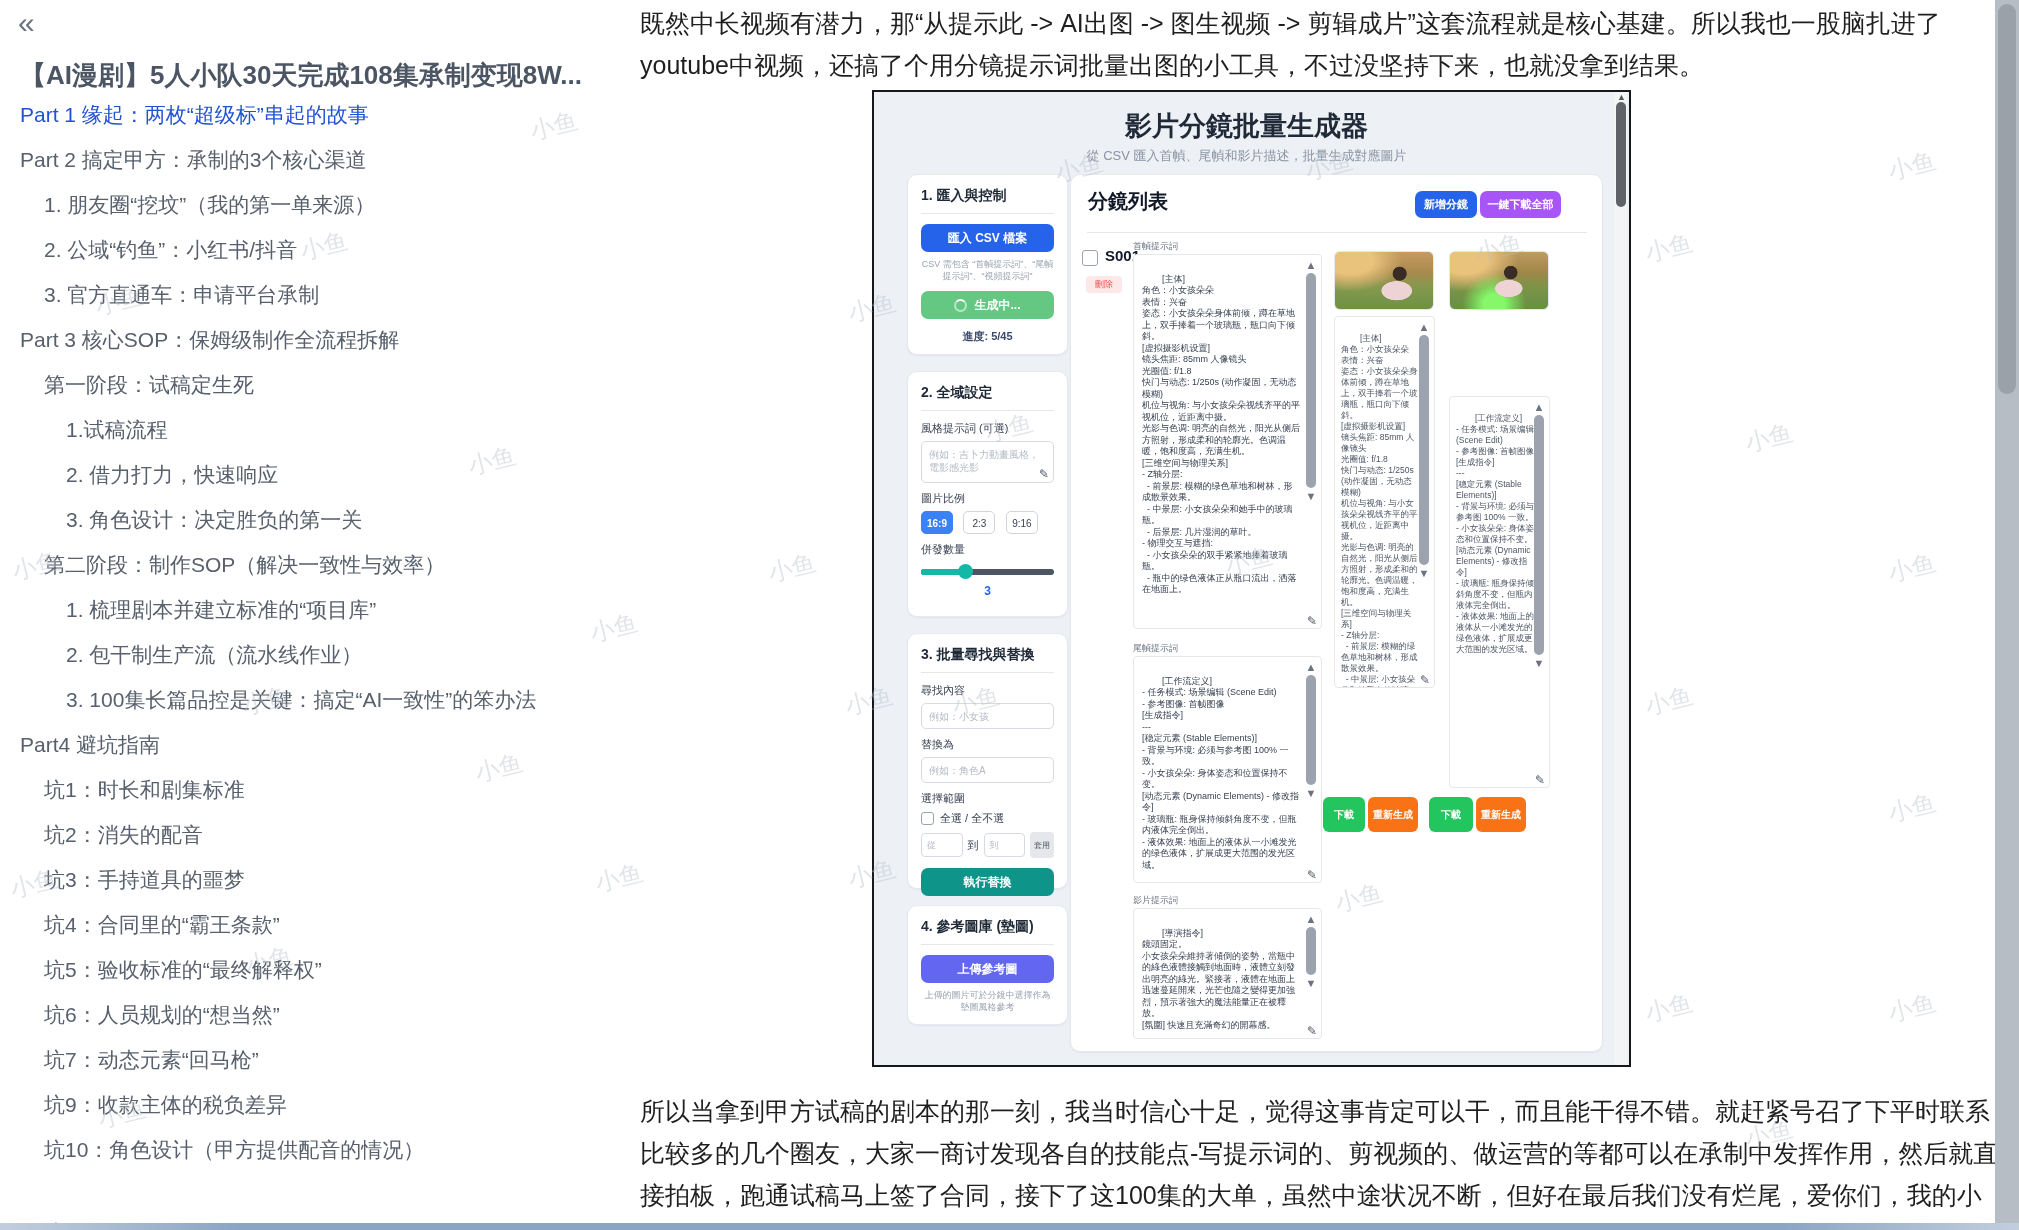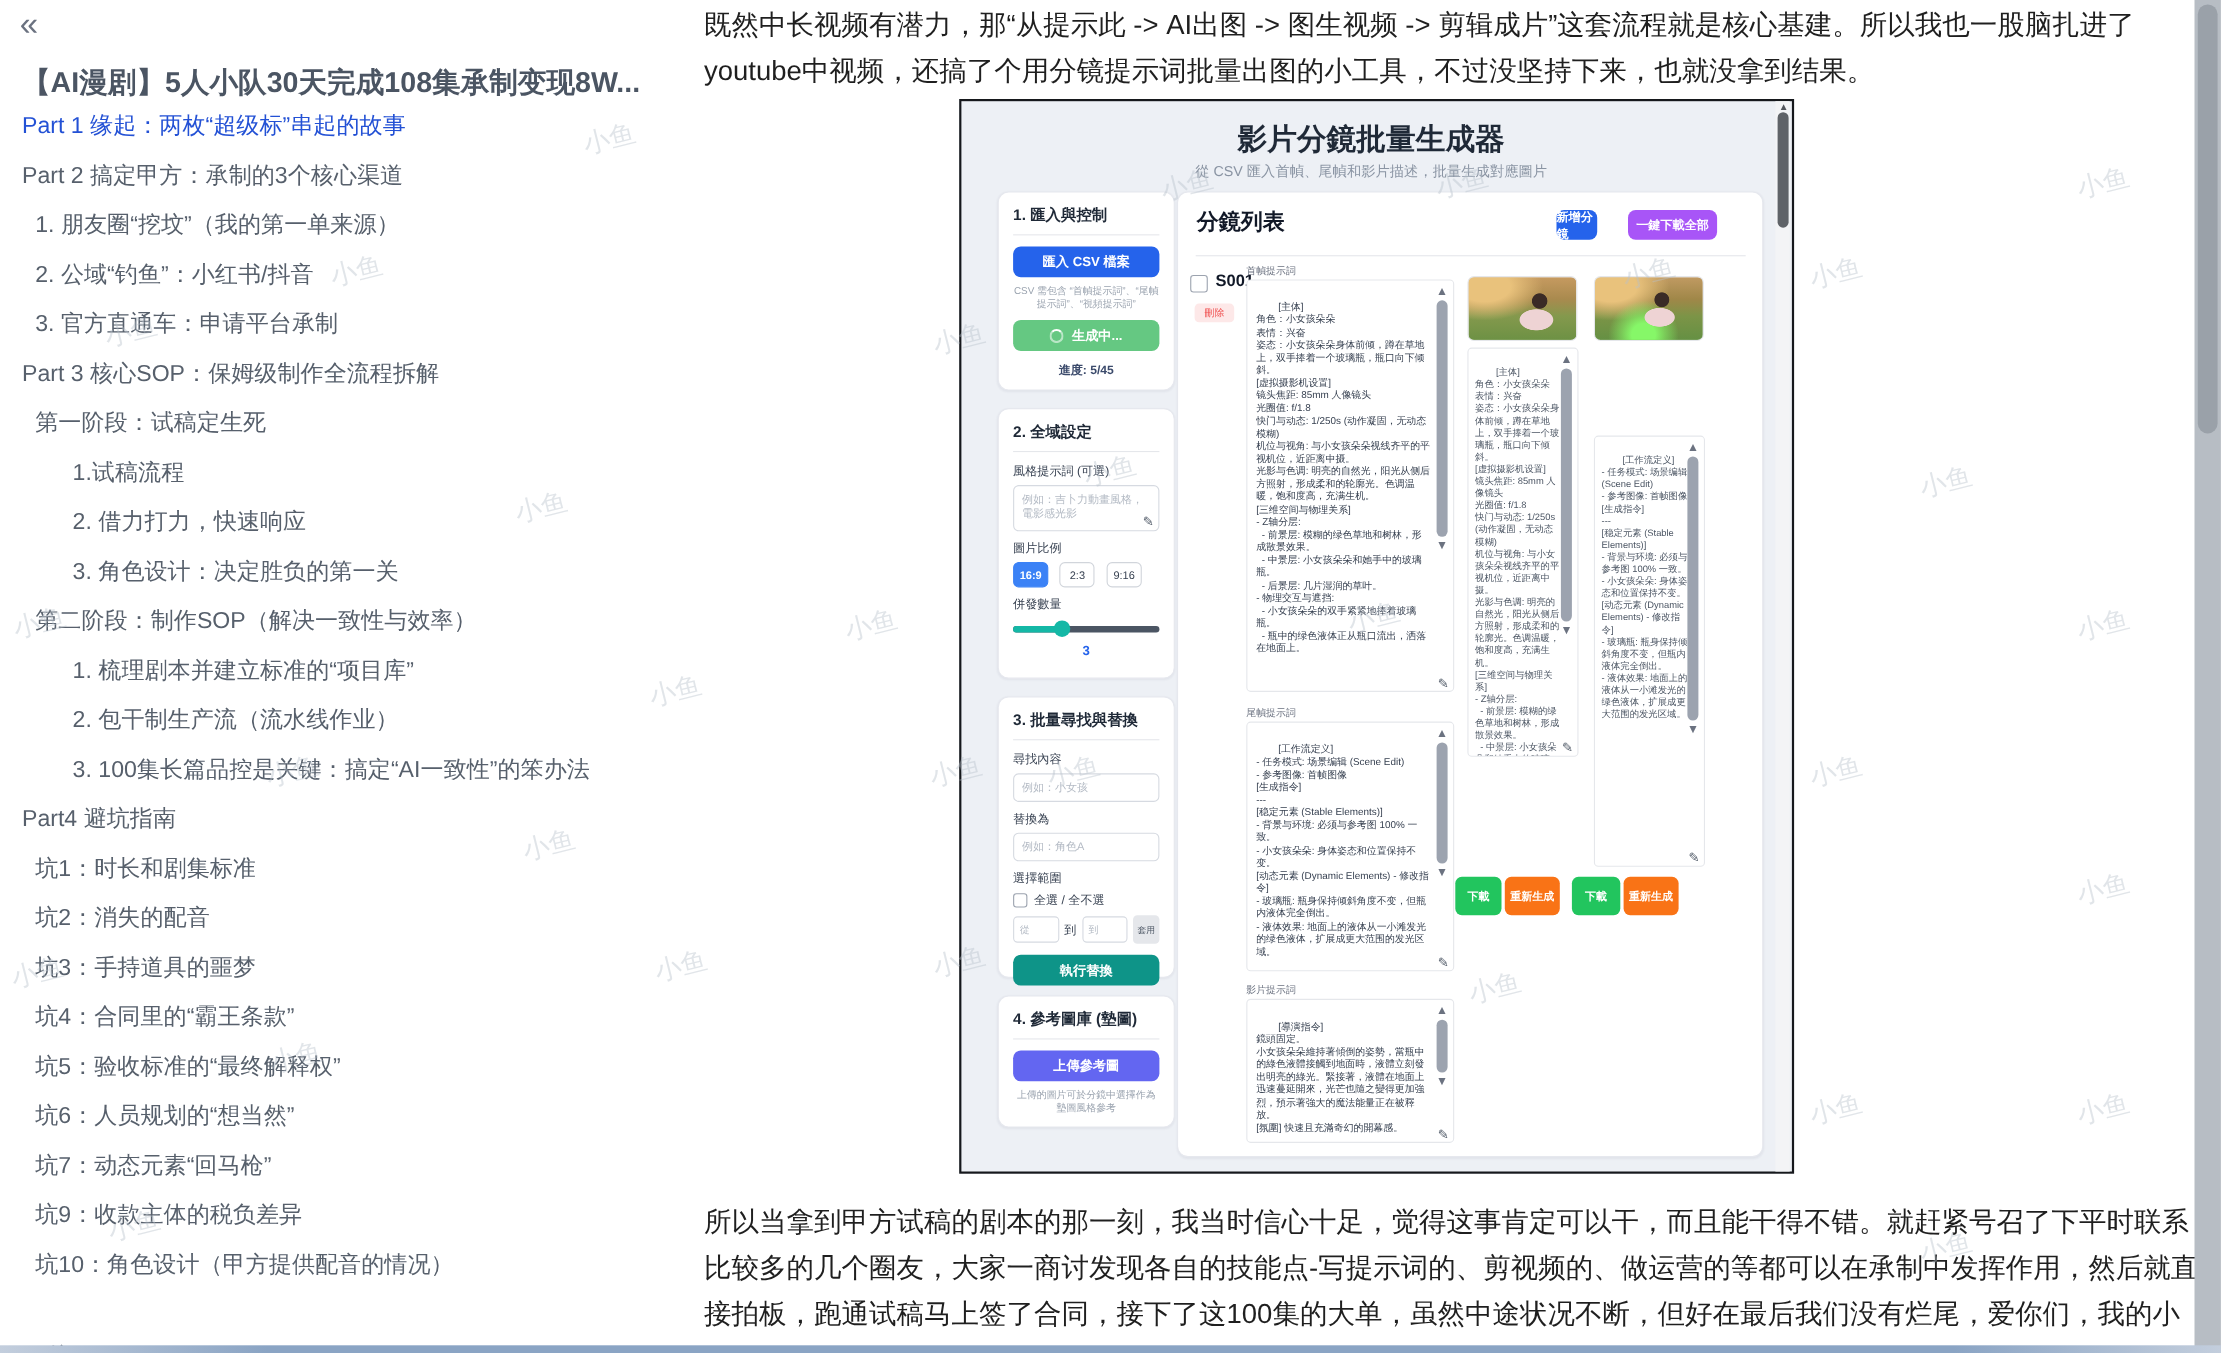--- a/index.html
+++ b/index.html
@@ -13,21 +13,21 @@
 
   
   #sidebar { position:absolute; left:0; top:0; width:625px; height:1230px; background:#fff; }
   #collapse { position:absolute; left:18px; top:6px; font-size:30px; color:#6b7280; cursor:pointer; }
   #toc-title { position:absolute; left:20px; top:58px; width:575px; font-size:26px; font-weight:bold;
      color:#4b5563; white-space:nowrap; overflow:hidden; }
   #toc { position:absolute; left:0; top:92px; width:625px; }
   .toc-item { height:45px; line-height:45px; font-size:21px; color:#57606c; white-space:nowrap;
      overflow:hidden; cursor:pointer; }
   .toc-item.lv0 { padding-left:20px; }
-  .toc-item.lv1 { padding-left:32px; }
+  .toc-item.lv1 { padding-left:44px; }
   .toc-item.lv2 { padding-left:66px; }
   .toc-item.active { color:#2351d5; }
   #toc-clip { position:absolute; left:44px; top:1219px; height:11px; width:420px; overflow:hidden;
      font-size:21px; color:#57606c; }
 
   
   .para { position:absolute; left:640px; width:1362px; font-size:25px; line-height:42px; color:#1f1f1f; }
   #para-top { top:2px; }
   #para-bottom { top:1090px; }
 
@@ -69,21 +69,21 @@
   .mini-row { display:flex; align-items:center; gap:5px; margin-top:6px; }
   .mini-input { flex:1; border:1px solid #d6dae1; border-radius:4px; height:24px; font-size:9px;
      color:#b3bac4; padding:5px 5px; }
   .chkrow { display:flex; align-items:center; gap:6px; font-size:11px; color:#374151; margin-top:4px; }
   .chk { width:13px; height:13px; border:1.5px solid #9ca3af; border-radius:3px; background:#fff; cursor:pointer; }
 
   
   #board { position:absolute; left:196px; top:82px; width:533px; height:878px; background:#fff;
      border:1px solid #e6e8ee; border-radius:10px; box-shadow:0 1px 2px rgba(30,40,60,.06); }
   #board-title { position:absolute; left:17px; top:13px; font-size:20px; font-weight:bold; color:#111827; }
-  #btn-add { position:absolute; left:344px; top:16px; width:37px; height:27px; font-size:11px; background:#2563eb;font-family:Liberation Serif, serif; }
+  #btn-add { position:absolute; left:344px; top:16px; width:62px; height:27px; font-size:11px; background:#2563eb;font-family:Liberation Serif, serif; }
   #btn-dlall { position:absolute; left:409px; top:16px; width:81px; height:27px; font-size:11px; background:#a855f7; }
   #board-hr { position:absolute; left:16px; top:57px; width:500px; border-top:1px solid #e5e7eb; }
   #shot-chk { position:absolute; left:11px; top:75px; width:16px; height:16px; border:1.5px solid #9ca3af;
      border-radius:3px; cursor:pointer; }
   #shot-id { position:absolute; left:34px; top:72px; font-size:15px; font-weight:bold; color:#111827; }
   #shot-del { position:absolute; left:15px; top:101px; width:36px; height:17px; background:#fde8e8;
      color:#f05252; font-size:9px; border-radius:4px; display:flex; align-items:center; justify-content:center; cursor:pointer; }
   .col-lab { position:absolute; font-size:9px; color:#6b7280; }
   .ta { position:absolute; background:#fff; border:1px solid #e5e7eb; border-radius:4px;
      font-size:9px; line-height:11.5px; color:#374151; padding:7px 20px 7px 8px; white-space:pre-wrap;

